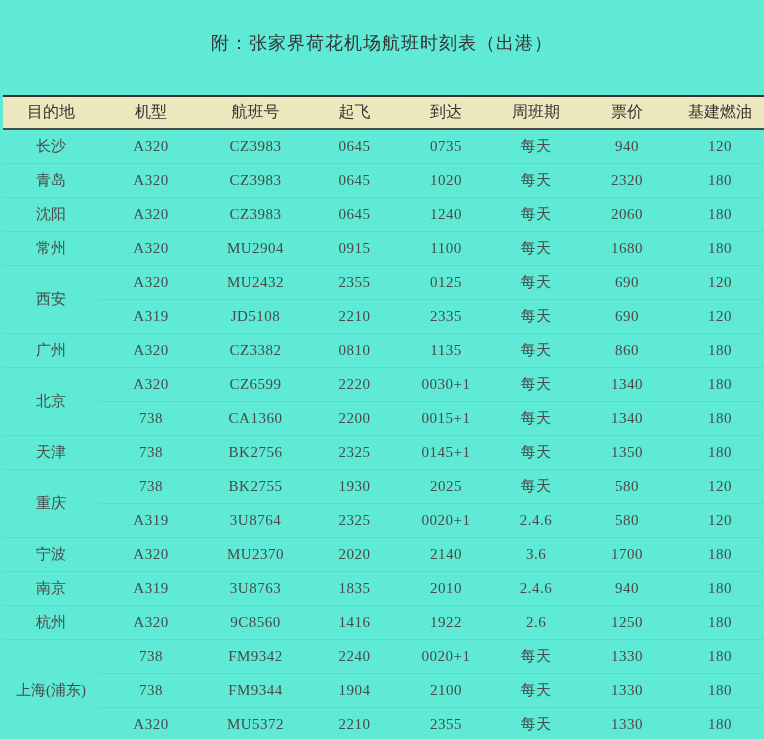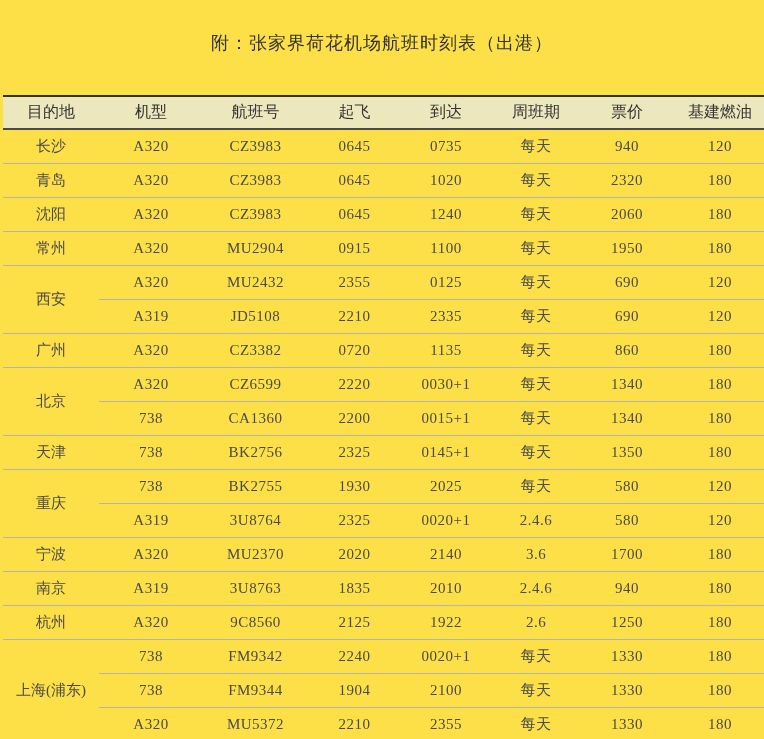--- a/index.html
+++ b/index.html
@@ -4,21 +4,21 @@
 <style>
   html, body {
     margin: 0;
     padding: 0;
     background: #ffffff;
   }
   .page {
     position: relative;
     width: 764px;
     height: 739px;
-    background: #fde047;
+    background: #5eead4;
     overflow: hidden;
     font-family: "Liberation Serif", "DejaVu Serif", serif;
   }
   .doc-title {
     position: absolute;
     top: 31px;
     left: 0;
     width: 100%;
     text-align: center;
     font-family: "Liberation Sans", "DejaVu Sans", sans-serif;
@@ -123,21 +123,21 @@
         <td>2060</td>
         <td>180</td>
       </tr>
       <tr>
         <td class="dest">常州</td>
         <td>A320</td>
         <td>MU2904</td>
         <td>0915</td>
         <td>1100</td>
         <td>每天</td>
-        <td>1950</td>
+        <td>1680</td>
         <td>180</td>
       </tr>
       <tr>
         <td class="dest" rowspan="2">西安</td>
         <td>A320</td>
         <td>MU2432</td>
         <td>2355</td>
         <td>0125</td>
         <td>每天</td>
         <td>690</td>
@@ -149,21 +149,21 @@
         <td>2210</td>
         <td>2335</td>
         <td>每天</td>
         <td>690</td>
         <td>120</td>
       </tr>
       <tr>
         <td class="dest">广州</td>
         <td>A320</td>
         <td>CZ3382</td>
-        <td>0720</td>
+        <td>0810</td>
         <td>1135</td>
         <td>每天</td>
         <td>860</td>
         <td>180</td>
       </tr>
       <tr>
         <td class="dest" rowspan="2">北京</td>
         <td>A320</td>
         <td>CZ6599</td>
         <td>2220</td>
@@ -227,21 +227,21 @@
         <td>1835</td>
         <td>2010</td>
         <td>2.4.6</td>
         <td>940</td>
         <td>180</td>
       </tr>
       <tr>
         <td class="dest">杭州</td>
         <td>A320</td>
         <td>9C8560</td>
-        <td>2125</td>
+        <td>1416</td>
         <td>1922</td>
         <td>2.6</td>
         <td>1250</td>
         <td>180</td>
       </tr>
       <tr>
         <td class="dest" rowspan="3">上海(浦东)</td>
         <td>738</td>
         <td>FM9342</td>
         <td>2240</td>

